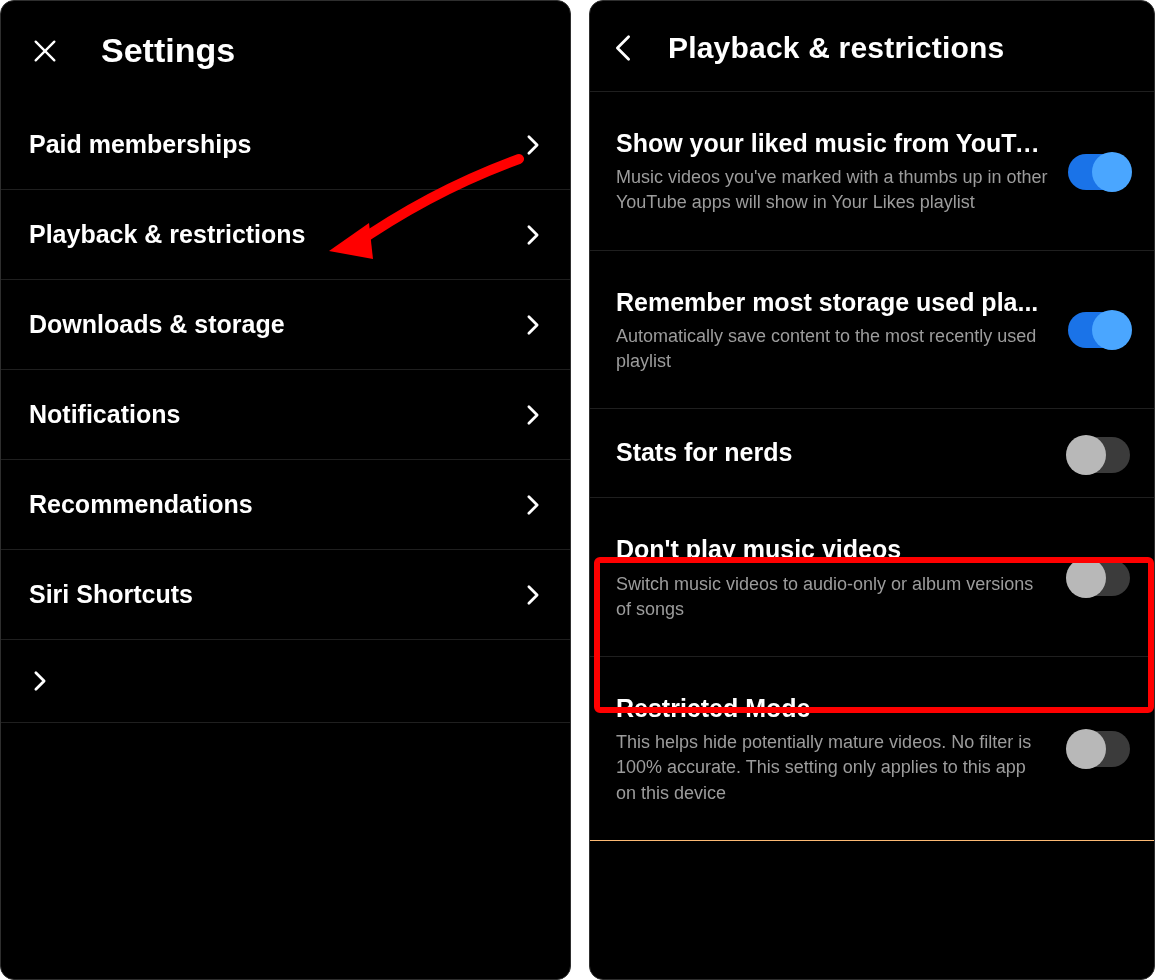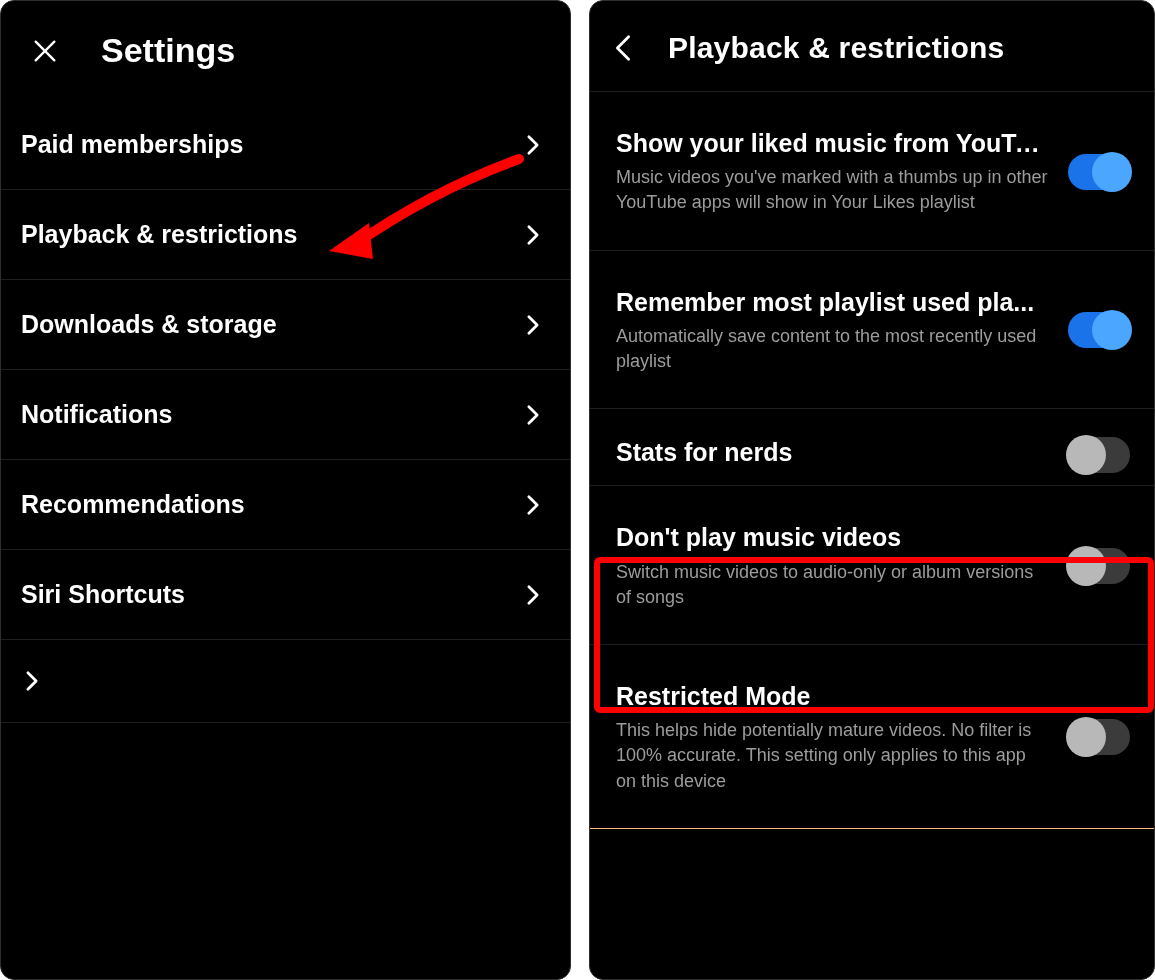--- a/index.html
+++ b/index.html
@@ -33,21 +33,21 @@
     color:#fff;
   }
   .hdr .title {
     color:#fff;
     font-size:34px;
     font-weight:600;
     margin-left:38px;
   }
   
   .row {
-    padding: 30px 26px 30px 20px;
+    padding: 30px 26px 30px 28px;
     border-bottom:1px solid #1f1f1f;
     display:flex;
     align-items:center;
     justify-content:space-between;
     cursor:pointer;
   }
   .row-label { color:#fff; font-size:25px; font-weight:600;}
   .chev { width:22px; height:22px; display:flex;align-items:center;justify-content:center; color:#fff;}
   
   .arrow-svg {
@@ -196,27 +196,27 @@
   <div class="setting">
     <div class="setting-text">
       <div class="s-title">Show your liked music from YouTu...</div>
       <div class="s-desc">Music videos you've marked with a thumbs up in other YouTube apps will show in Your Likes playlist</div>
     </div>
     <div class="toggle on"></div>
   </div>
 
   <div class="setting">
     <div class="setting-text">
-      <div class="s-title">Remember most playlist used pla...</div>
+      <div class="s-title">Remember most storage used pla...</div>
       <div class="s-desc">Automatically save content to the most recently used playlist</div>
     </div>
     <div class="toggle on"></div>
   </div>
 
-  <div class="setting" style="padding-top:28px;padding-bottom:12px;">
+  <div class="setting" style="padding-top:28px;padding-bottom:24px;">
     <div class="setting-text">
       <div class="s-title">Stats for nerds</div>
     </div>
     <div class="toggle off"></div>
   </div>
 
   <div class="setting">
     <div class="setting-text">
       <div class="s-title">Don't play music videos</div>
       <div class="s-desc">Switch music videos to audio-only or album versions of songs</div>

